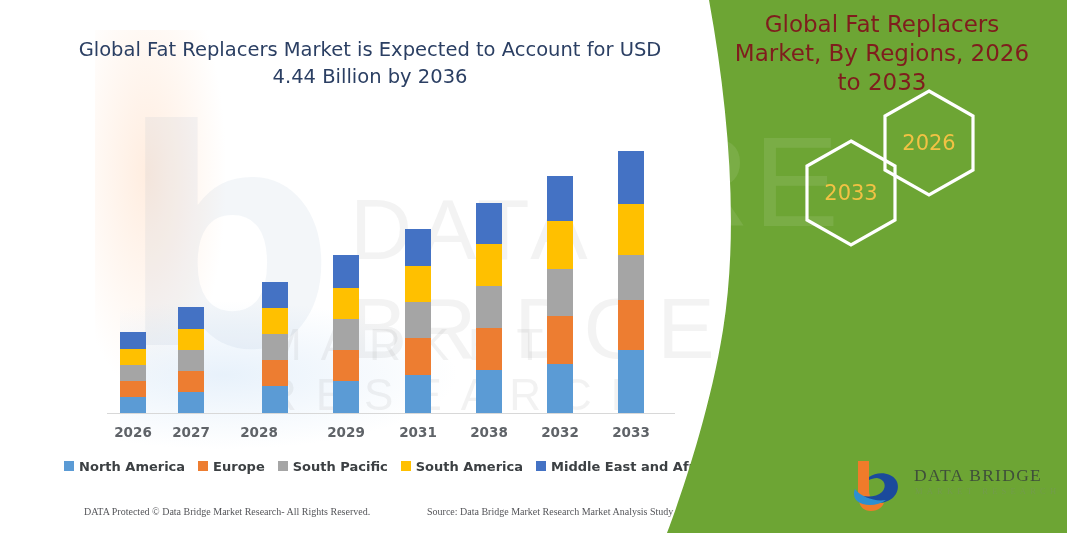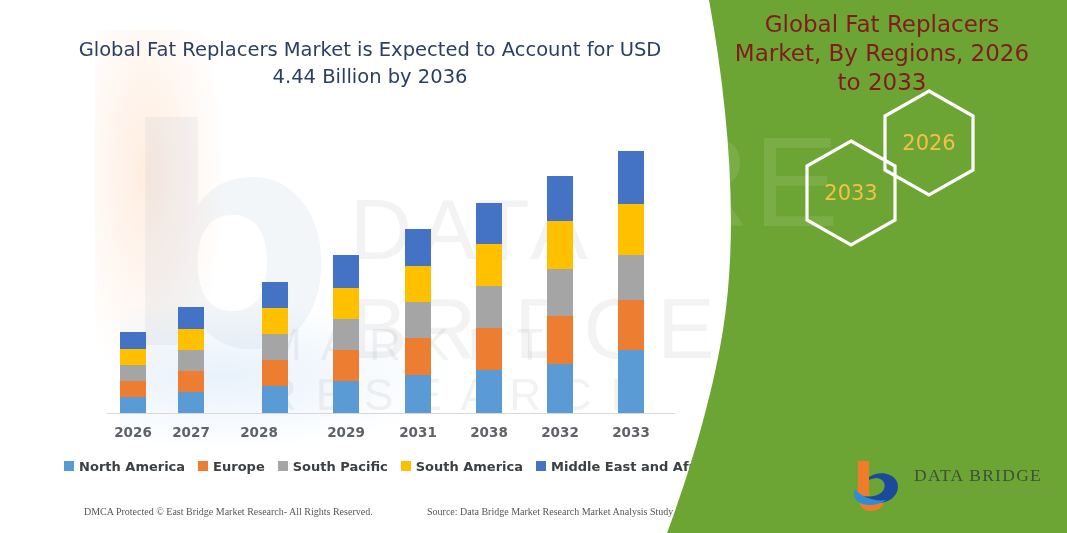--- a/index.html
+++ b/index.html
@@ -302,21 +302,21 @@
         <span class="legend-swatch" style="background: rgb(255, 192, 0);"></span>
         <span class="legend-label">South America</span>
       </div>
       <div class="legend-item">
         <span class="legend-swatch" style="background: rgb(68, 114, 196);"></span>
         <span class="legend-label">Middle East and Africa</span>
       </div>
     </div>
 
   <div id="footer">
-    <div class="f-left">DMCA Protected © East Bridge Market Research-  All Rights Reserved.</div>
+    <div class="f-left">DATA Protected © Data Bridge Market Research-  All Rights Reserved.</div>
     <div class="f-right">Source: Data Bridge Market Research  Market Analysis Study 2026</div>
   </div>
 </div>
 
 <div id="green-panel">
   <div id="green-shape"></div>
   <div id="green-wm">RE</div>
   <div id="green-title">Global Fat Replacers Market, By Regions, 2026 to 2033</div>
 
   <div class="hexagon" id="hex-2033">

